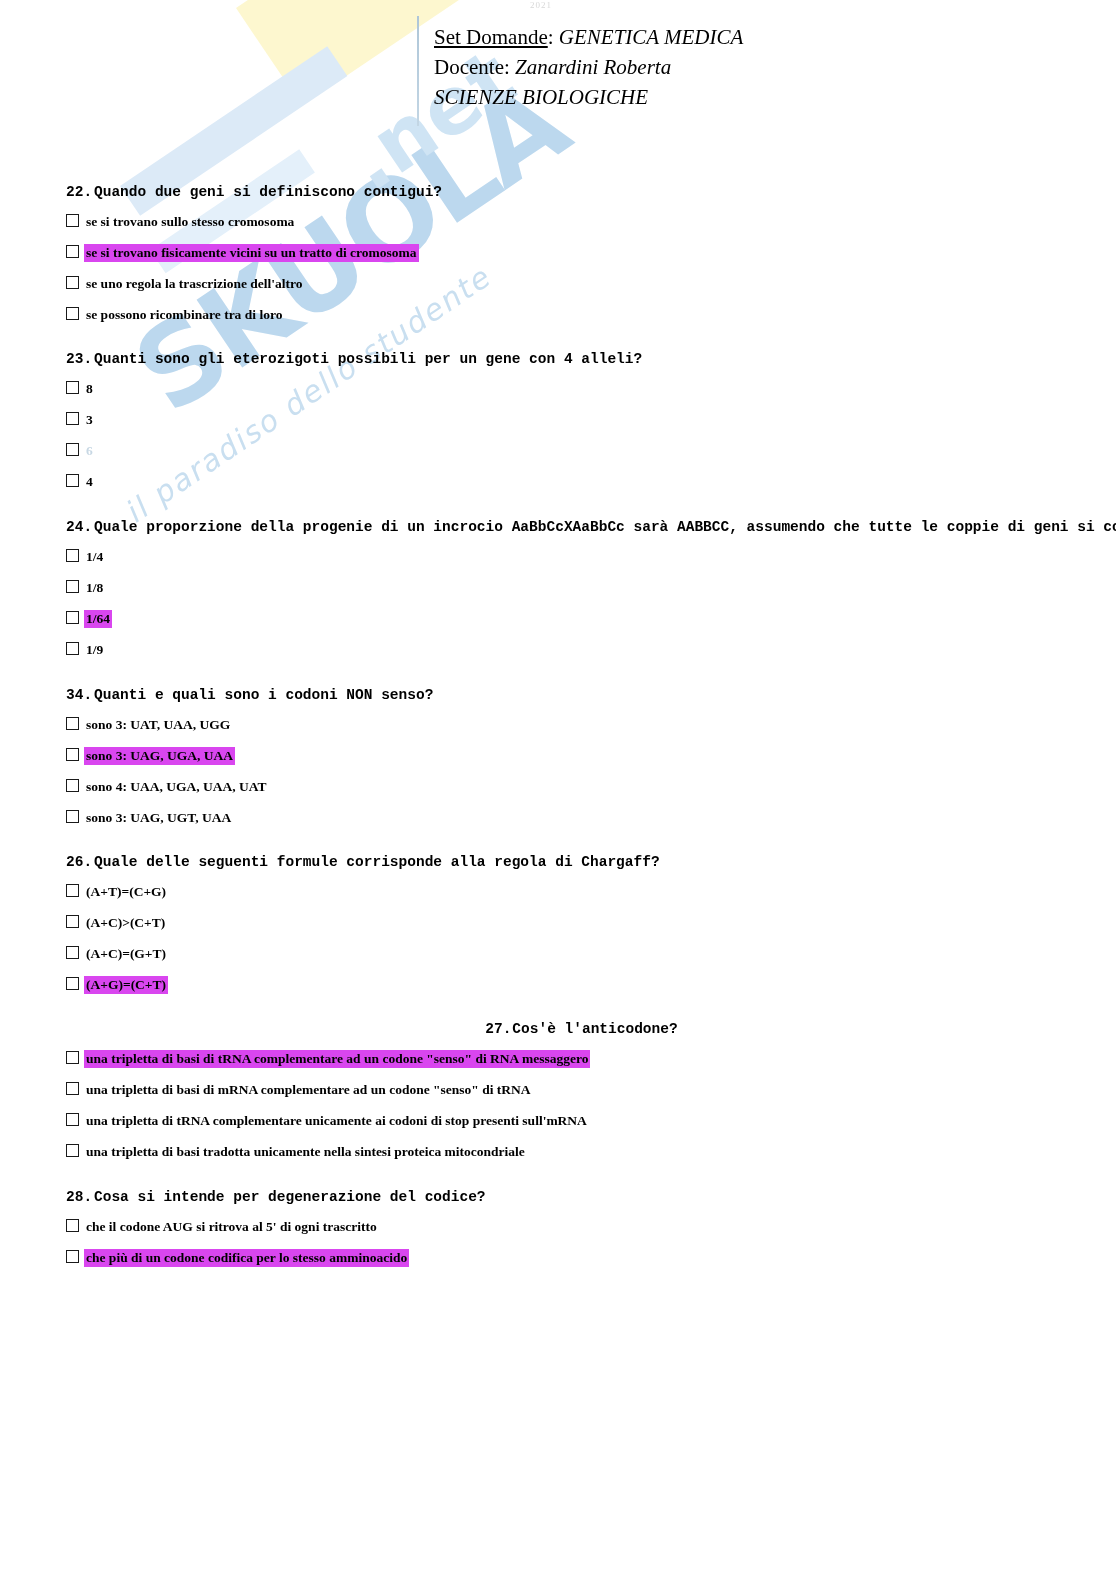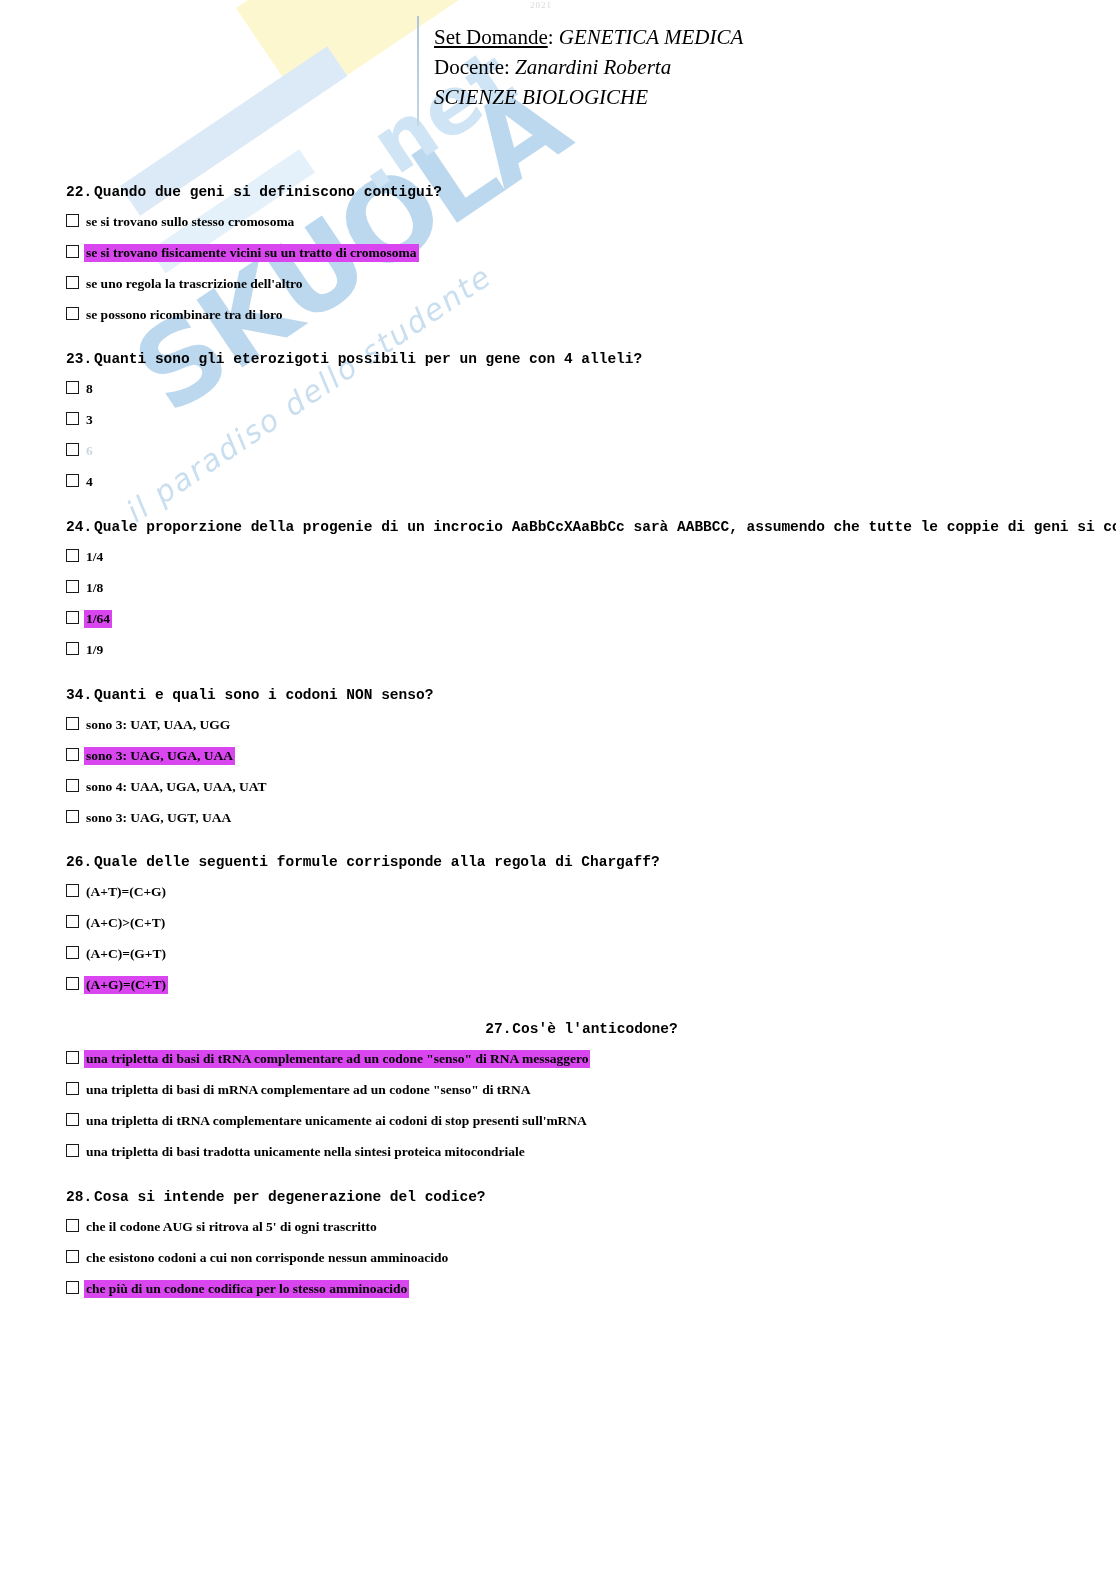--- a/index.html
+++ b/index.html
@@ -345,23 +345,19 @@
       </div>
       <div class="question-block" style="top: 1188px;">
         <div class="q-title"><span class="q-num">28.</span><span>Cosa si intende per degenerazione del codice?</span></div>
         <div class="options">
           <div class="option-row">
             <span class="checkbox"></span>
             <span class="option-text">che il codone AUG si ritrova al 5' di ogni trascritto</span>
           </div>
           <div class="option-row">
             <span class="checkbox"></span>
-            <span class="option-text">che esistono codoni a cui non corrisponde nessun amminoacido</span>
-          </div>
-          <div class="option-row">
-            <span class="checkbox"></span>
             <span class="option-text hl">che più di un codone codifica per lo stesso amminoacido</span>
           </div>
         </div>
       </div>
     </div>
 
 </div>
 
 </body></html>

